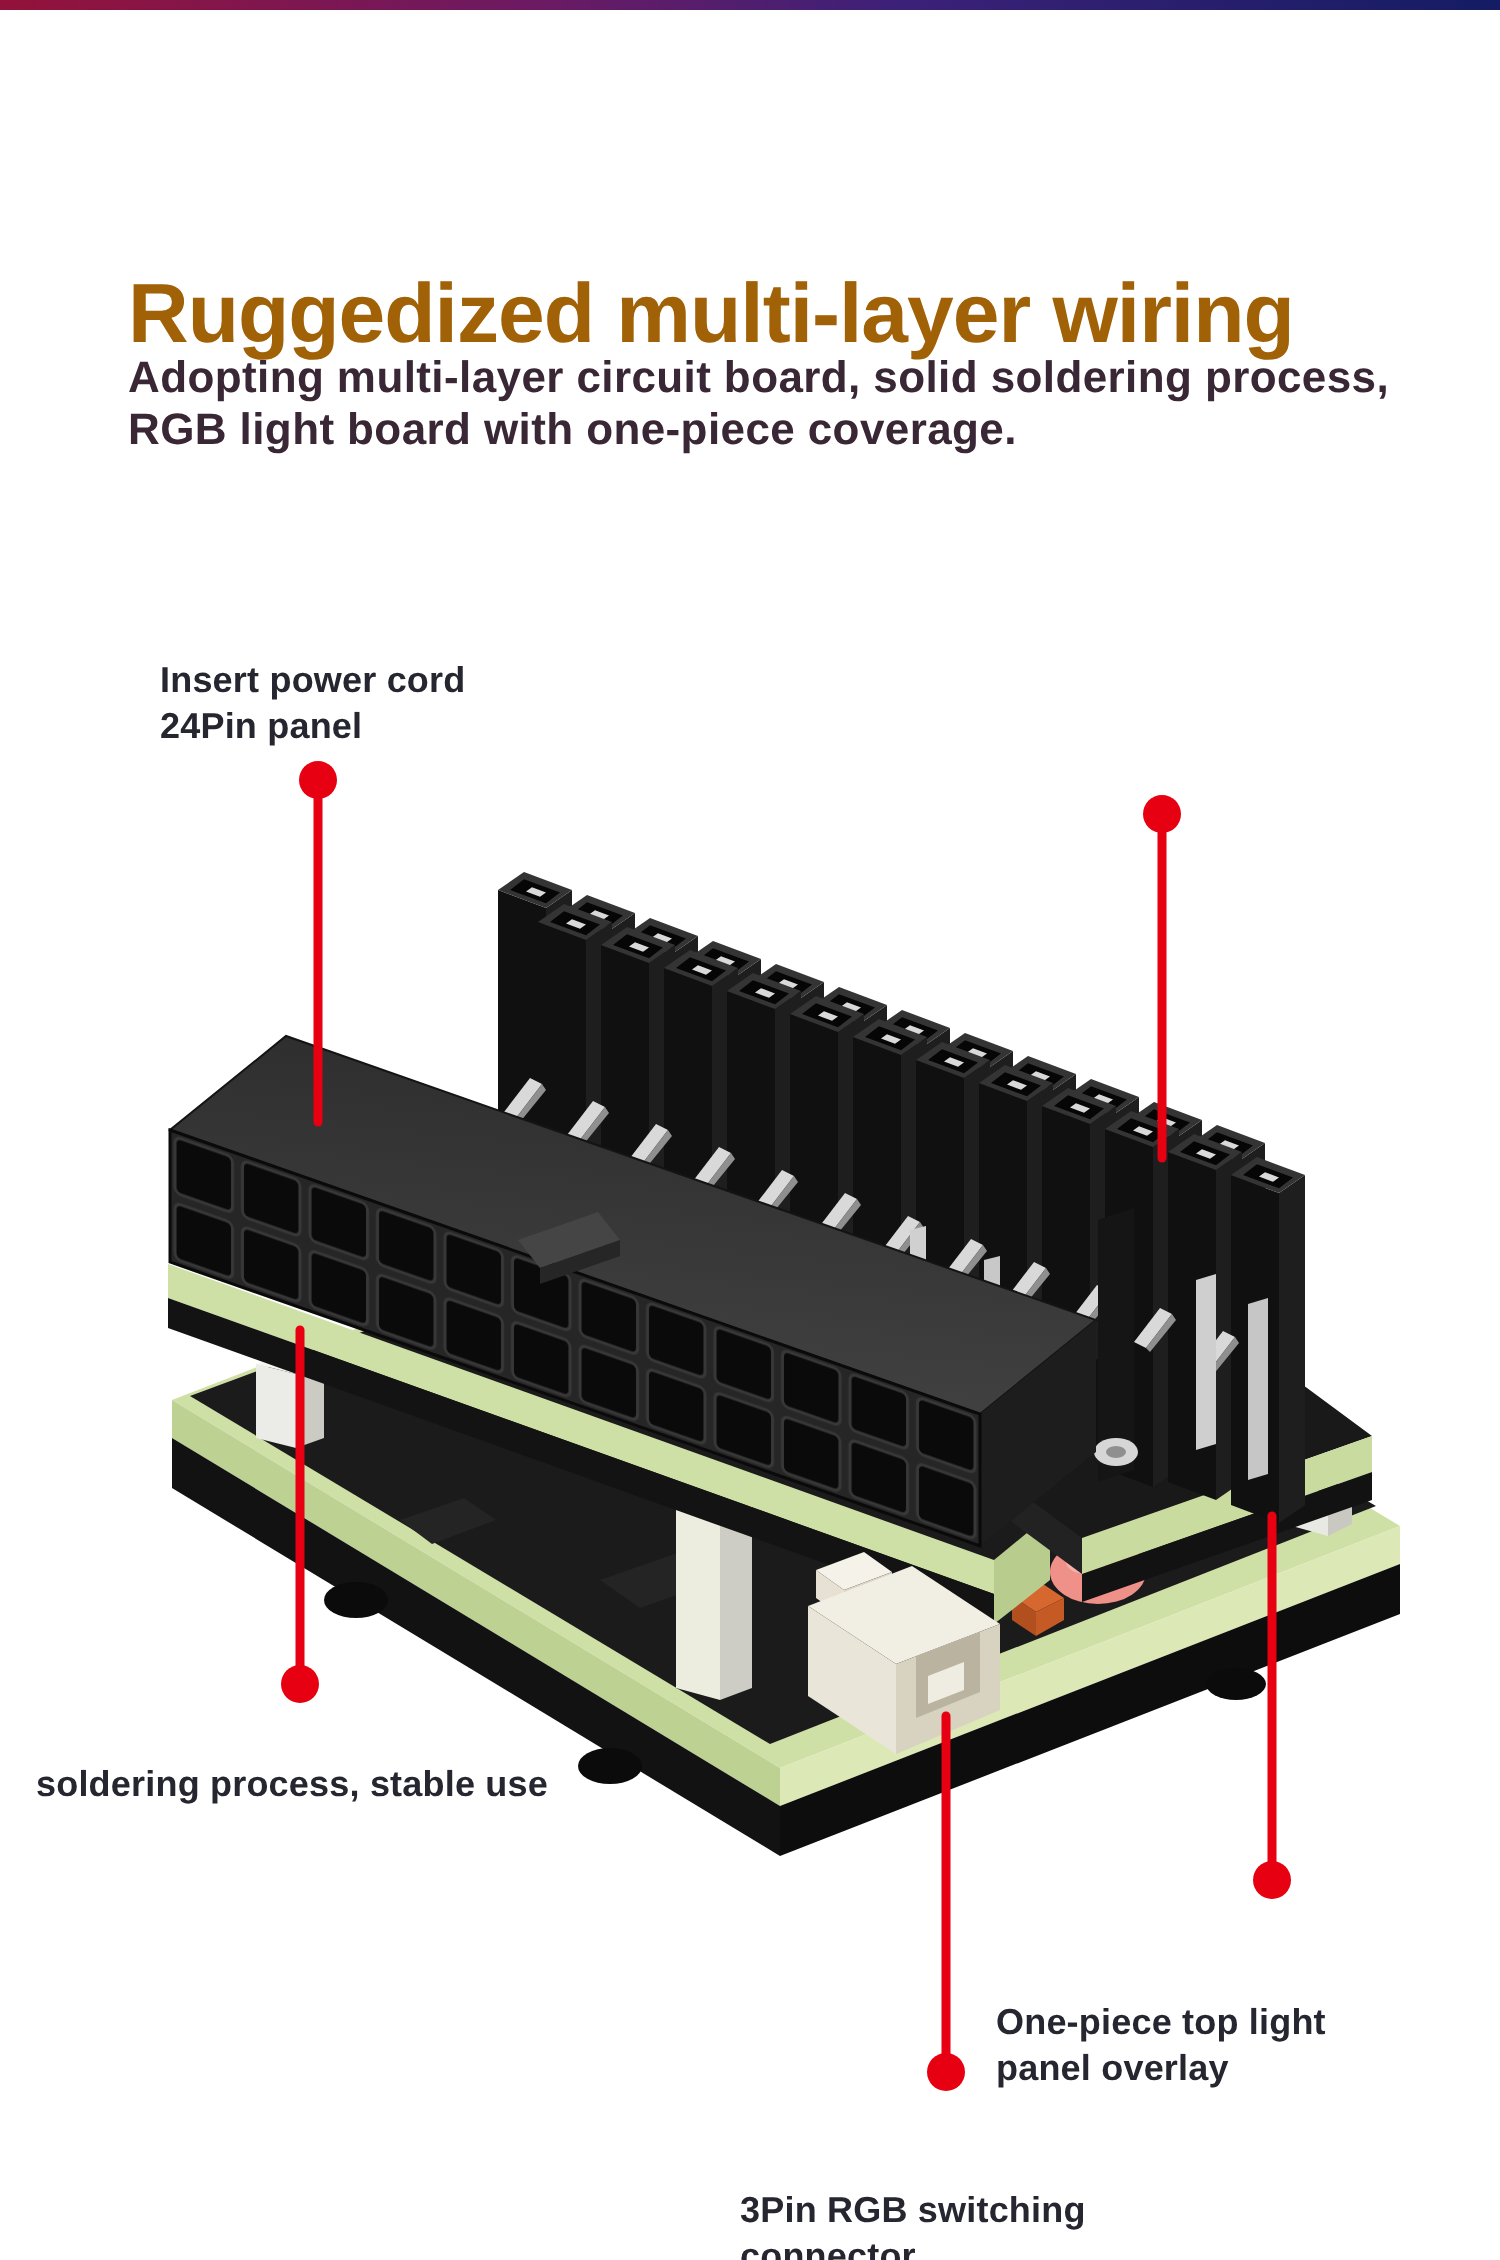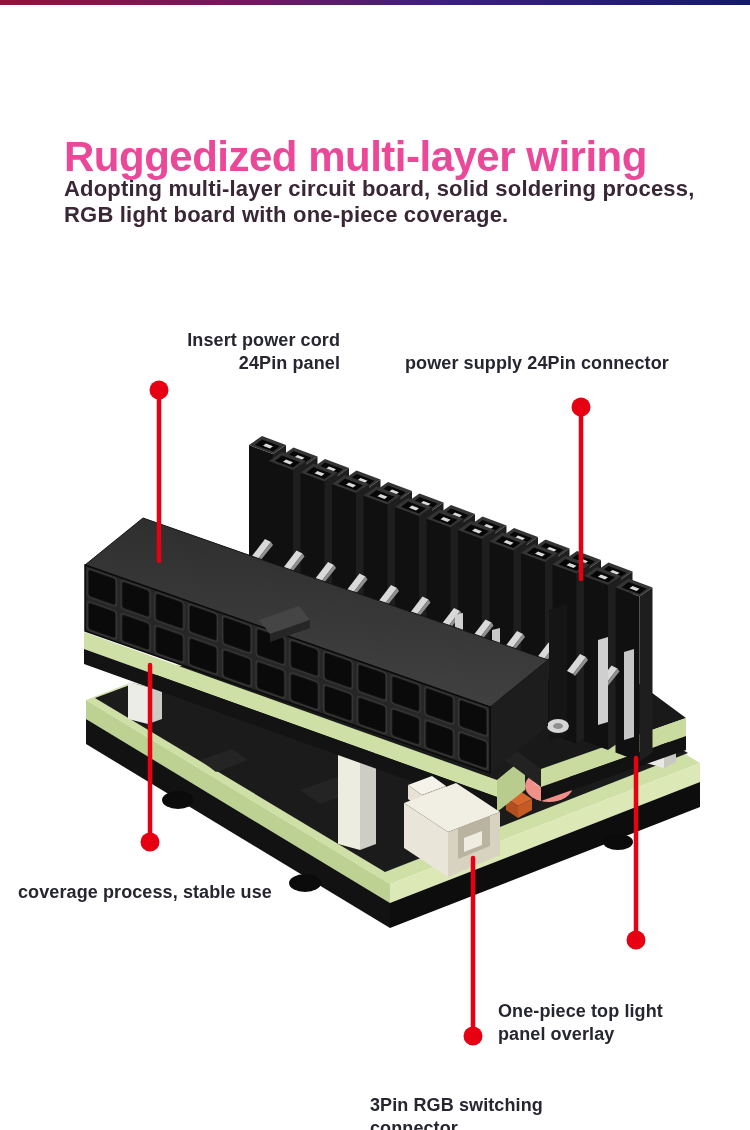--- a/index.html
+++ b/index.html
@@ -6,30 +6,30 @@
   body{
     width:750px;height:1130px;position:relative;background:#ffffff;
     font-family:"Liberation Sans", sans-serif;overflow:hidden;
   }
   .topbar{
     position:absolute;left:0;top:0;width:750px;height:5px;
     background:linear-gradient(90deg,#93123a 0%,#6d1a62 35%,#3c2178 60%,#141c63 100%);
   }
   .title{
     position:absolute;left:64px;top:106px;width:660px;
-    font-size:42px;font-weight:bold;color:#ec4899;letter-spacing:-0.5px;line-height:46px;
+    font-size:42px;font-weight:bold;color:#a16207;letter-spacing:-0.5px;line-height:46px;
   }
   .subtitle{
     position:absolute;left:64px;top:176px;width:640px;
     font-size:22px;font-weight:bold;color:#3a2735;line-height:26px;letter-spacing:0.2px;
   }
   .callout{
     position:absolute;font-size:18px;font-weight:bold;color:#262630;line-height:23px;letter-spacing:0.1px;
   }
-  .co-insert{left:80px;top:329px;width:260px;text-align:right;}
+  .co-insert{left:80px;top:329px;width:260px;}
   .co-mobo{left:405px;top:329px;width:340px;}
   .co-multi{left:18px;top:858px;width:330px;}
   .co-light{left:498px;top:956px;width:240px;margin-top:44px;}
   .co-rgb{left:370px;top:1055px;width:240px;margin-top:39px;}
   svg.scene{position:absolute;left:0;top:0;}
 </style>
 </head>
 <body>
 
 <div class="topbar"></div>
@@ -41,26 +41,25 @@
   <span>RGB light board with one-piece coverage.</span>
 </div>
 
 <div class="callout co-insert">
   <span>Insert power cord</span><br>
   <span>24Pin panel</span>
 </div>
 
 <div class="callout co-mobo">
   <br>
-  <span>power supply 24Pin connector</span>
 </div>
 
 <div class="callout co-multi">
   <br>
-  <span>coverage process, stable use</span>
+  <span>soldering process, stable use</span>
 </div>
 
 <div class="callout co-light">
   <span>One-piece top light</span><br>
   <span>panel overlay</span>
 </div>
 
 <div class="callout co-rgb">
   <span>3Pin RGB switching</span><br>
   <span>connector</span>

